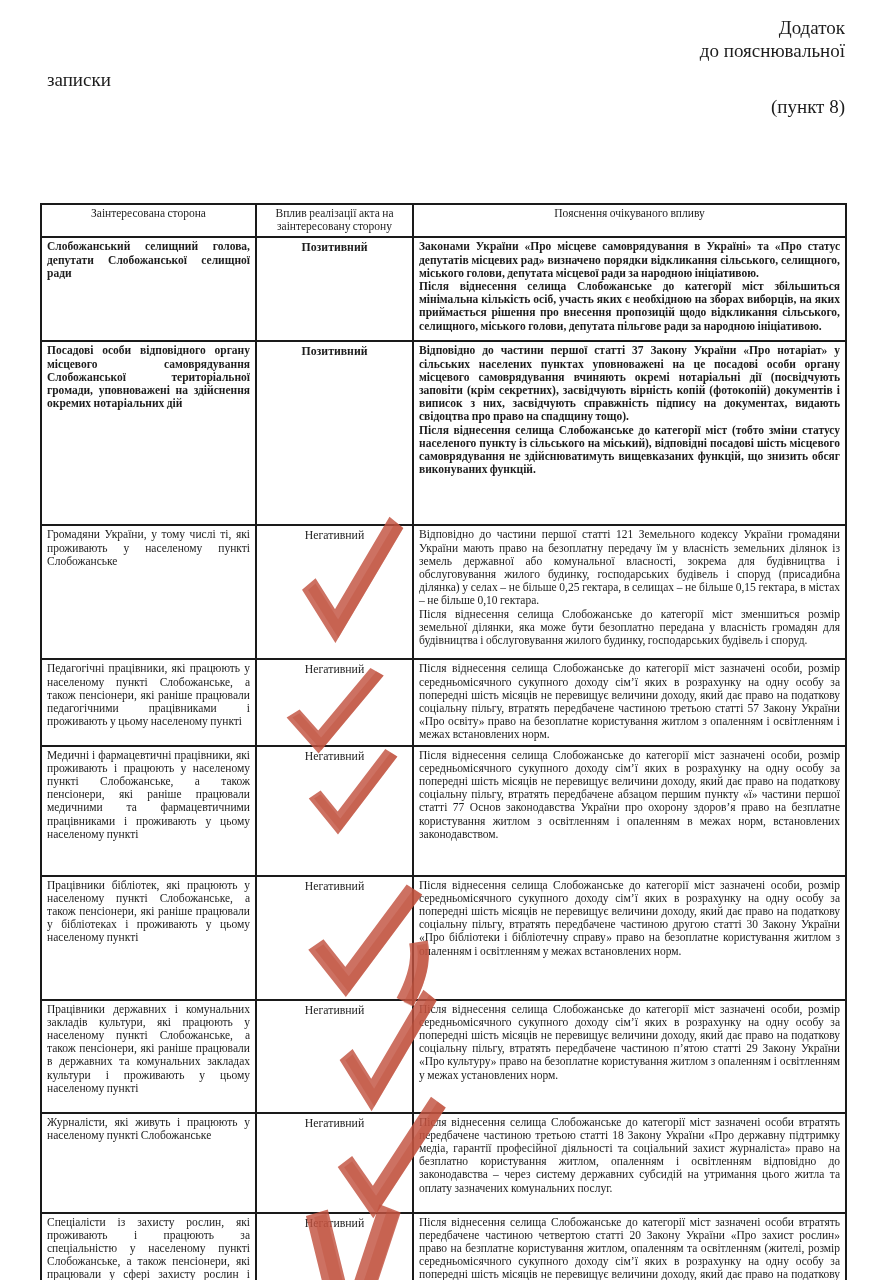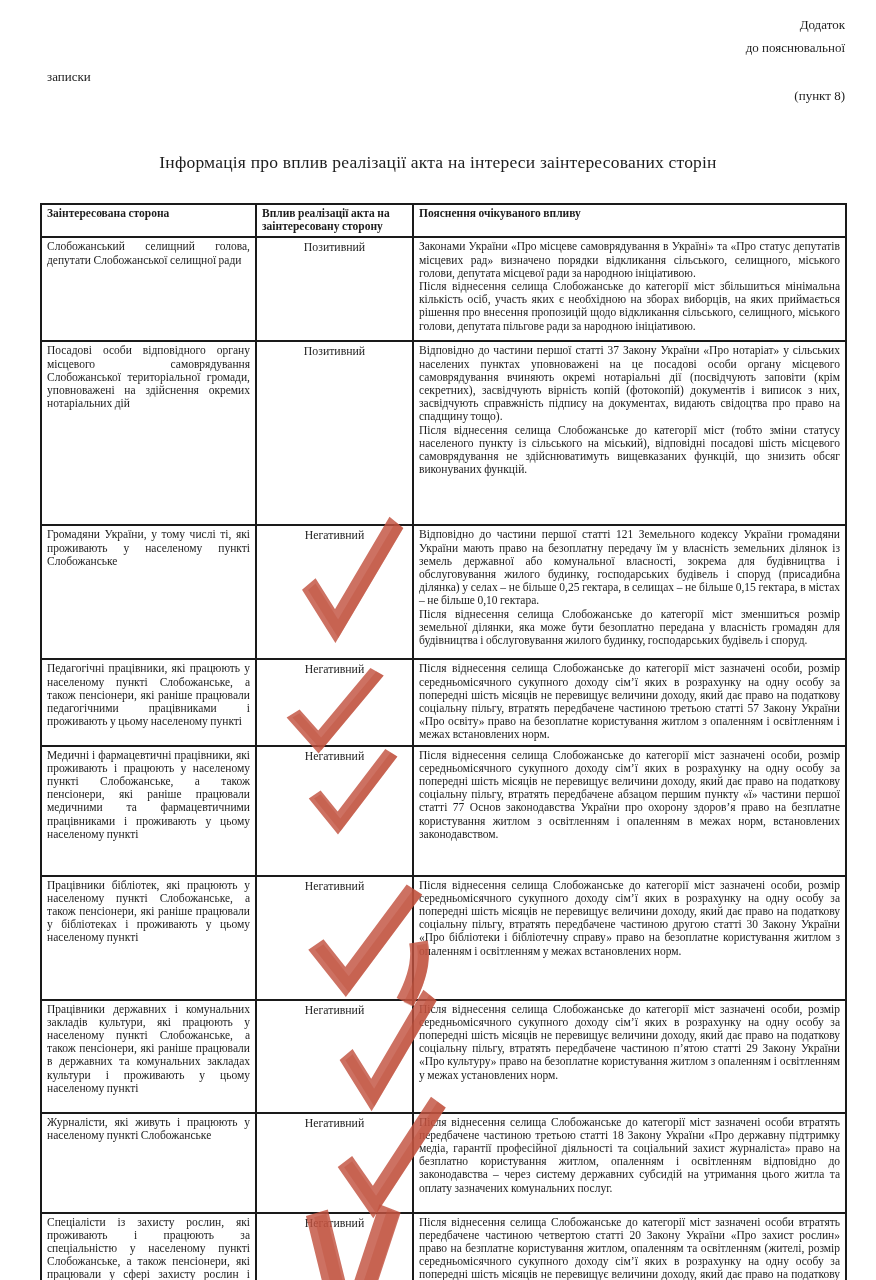--- a/index.html
+++ b/index.html
@@ -6,93 +6,92 @@
   .page{
     position:relative;
     width:876px;
     height:1280px;
     background:#ffffff;
     overflow:hidden;
     font-family:"Liberation Serif","DejaVu Serif",serif;
     color:#1d1d1d;
   }
   
-  .hdr-line{position:absolute;font-size:13px;line-height:1.1;white-space:nowrap;}
+  .hdr-line{position:absolute;font-size:19px;line-height:1.1;white-space:nowrap;}
   .hdr-1{top:18px;right:31px;text-align:right;}
   .hdr-2{top:41px;right:31px;text-align:right;}
   .hdr-3{top:70px;left:47px;}
-  .hdr-4{top:89px;right:31px;text-align:right;}
+  .hdr-4{top:97px;right:31px;text-align:right;}
   
   .doc-title{
     position:absolute;top:152px;left:0;width:876px;
     text-align:center;font-size:17.5px;letter-spacing:.2px;
   }
   
   .tbl-wrap{position:absolute;top:203px;left:40px;width:806px;}
   table.impact-table{
     border-collapse:collapse;table-layout:fixed;width:805px;
   }
   table.impact-table th,
   table.impact-table td{
     border:2px solid #1a1a1a;
     vertical-align:top;
     padding:2px 5px 3px 5px;
     font-size:11.5px;
     line-height:13.2px;
     word-spacing:-0.4px;
   }
   th.col-head{
-    font-weight:bold;text-align:left;vertical-align:middle;
+    font-weight:normal;text-align:center;vertical-align:middle;
     font-size:11.8px;line-height:13.6px;padding:3px 8px;
   }
   td.party{text-align:justify;}
   td.impact{position:relative;text-align:center;overflow:visible;}
   .impact-label{font-size:11.8px;padding-top:1px;}
   td.explanation{text-align:justify;}
   td.explanation .para{margin:0;}
   svg.checkmark{position:absolute;pointer-events:none;z-index:3;}
 </style>
 </head>
 <body>
 
 <div class="page">
 
   <div class="hdr-line hdr-1">Додаток</div>
   <div class="hdr-line hdr-2">до пояснювальної</div>
   <div class="hdr-line hdr-3">записки</div>
   <div class="hdr-line hdr-4">(пункт 8)</div>
 
-  <div class="doc-title">Інформація про вплив реалізації акта на інтереси заінтересованих сторін</div>
 
   <div class="tbl-wrap">
     <table class="impact-table">
       <colgroup>
         <col style="width:215px">
         <col style="width:157px">
         <col style="width:433px">
       </colgroup>
       <thead>
         <tr>
           <th class="col-head">Заінтересована сторона</th>
           <th class="col-head">Вплив реалізації акта на заінтересовану сторону</th>
           <th class="col-head">Пояснення очікуваного впливу</th>
         </tr>
       </thead>
       <tbody>
-          <tr style="height: 104px;">
+          <tr style="height: 104px; font-weight: bold;">
             <td class="party">Слобожанський селищний голова, депутати Слобожанської селищної ради</td>
             <td class="impact">
               <div class="impact-label">Позитивний</div>
             </td>
             <td class="explanation">
               <div class="para">Законами України «Про місцеве самоврядування в Україні» та «Про статус депутатів місцевих рад» визначено порядки відкликання сільського, селищного, міського голови, депутата місцевої ради за народною ініціативою.</div>
               <div class="para">Після віднесення селища Слобожанське до категорії міст збільшиться мінімальна кількість осіб, участь яких є необхідною на зборах виборців, на яких приймається рішення про внесення пропозицій щодо відкликання сільського, селищного, міського голови, депутата пільгове ради за народною ініціативою.</div>
             </td>
           </tr>
-          <tr style="height: 184px;">
+          <tr style="height: 184px; font-weight: bold;">
             <td class="party">Посадові особи відповідного органу місцевого самоврядування Слобожанської територіальної громади, уповноважені на здійснення окремих нотаріальних дій</td>
             <td class="impact">
               <div class="impact-label">Позитивний</div>
             </td>
             <td class="explanation">
               <div class="para">Відповідно до частини першої статті 37 Закону України «Про нотаріат» у сільських населених пунктах уповноважені на це посадові особи органу місцевого самоврядування вчиняють окремі нотаріальні дії (посвідчують заповіти (крім секретних), засвідчують вірність копій (фотокопій) документів і виписок з них, засвідчують справжність підпису на документах, видають свідоцтва про право на спадщину тощо).</div>
               <div class="para">Після віднесення селища Слобожанське до категорії міст (тобто зміни статусу населеного пункту із сільського на міський), відповідні посадові шість місцевого самоврядування не здійснюватимуть вищевказаних функцій, що знизить обсяг виконуваних функцій.</div>
             </td>
           </tr>
           <tr style="height: 134px;">

